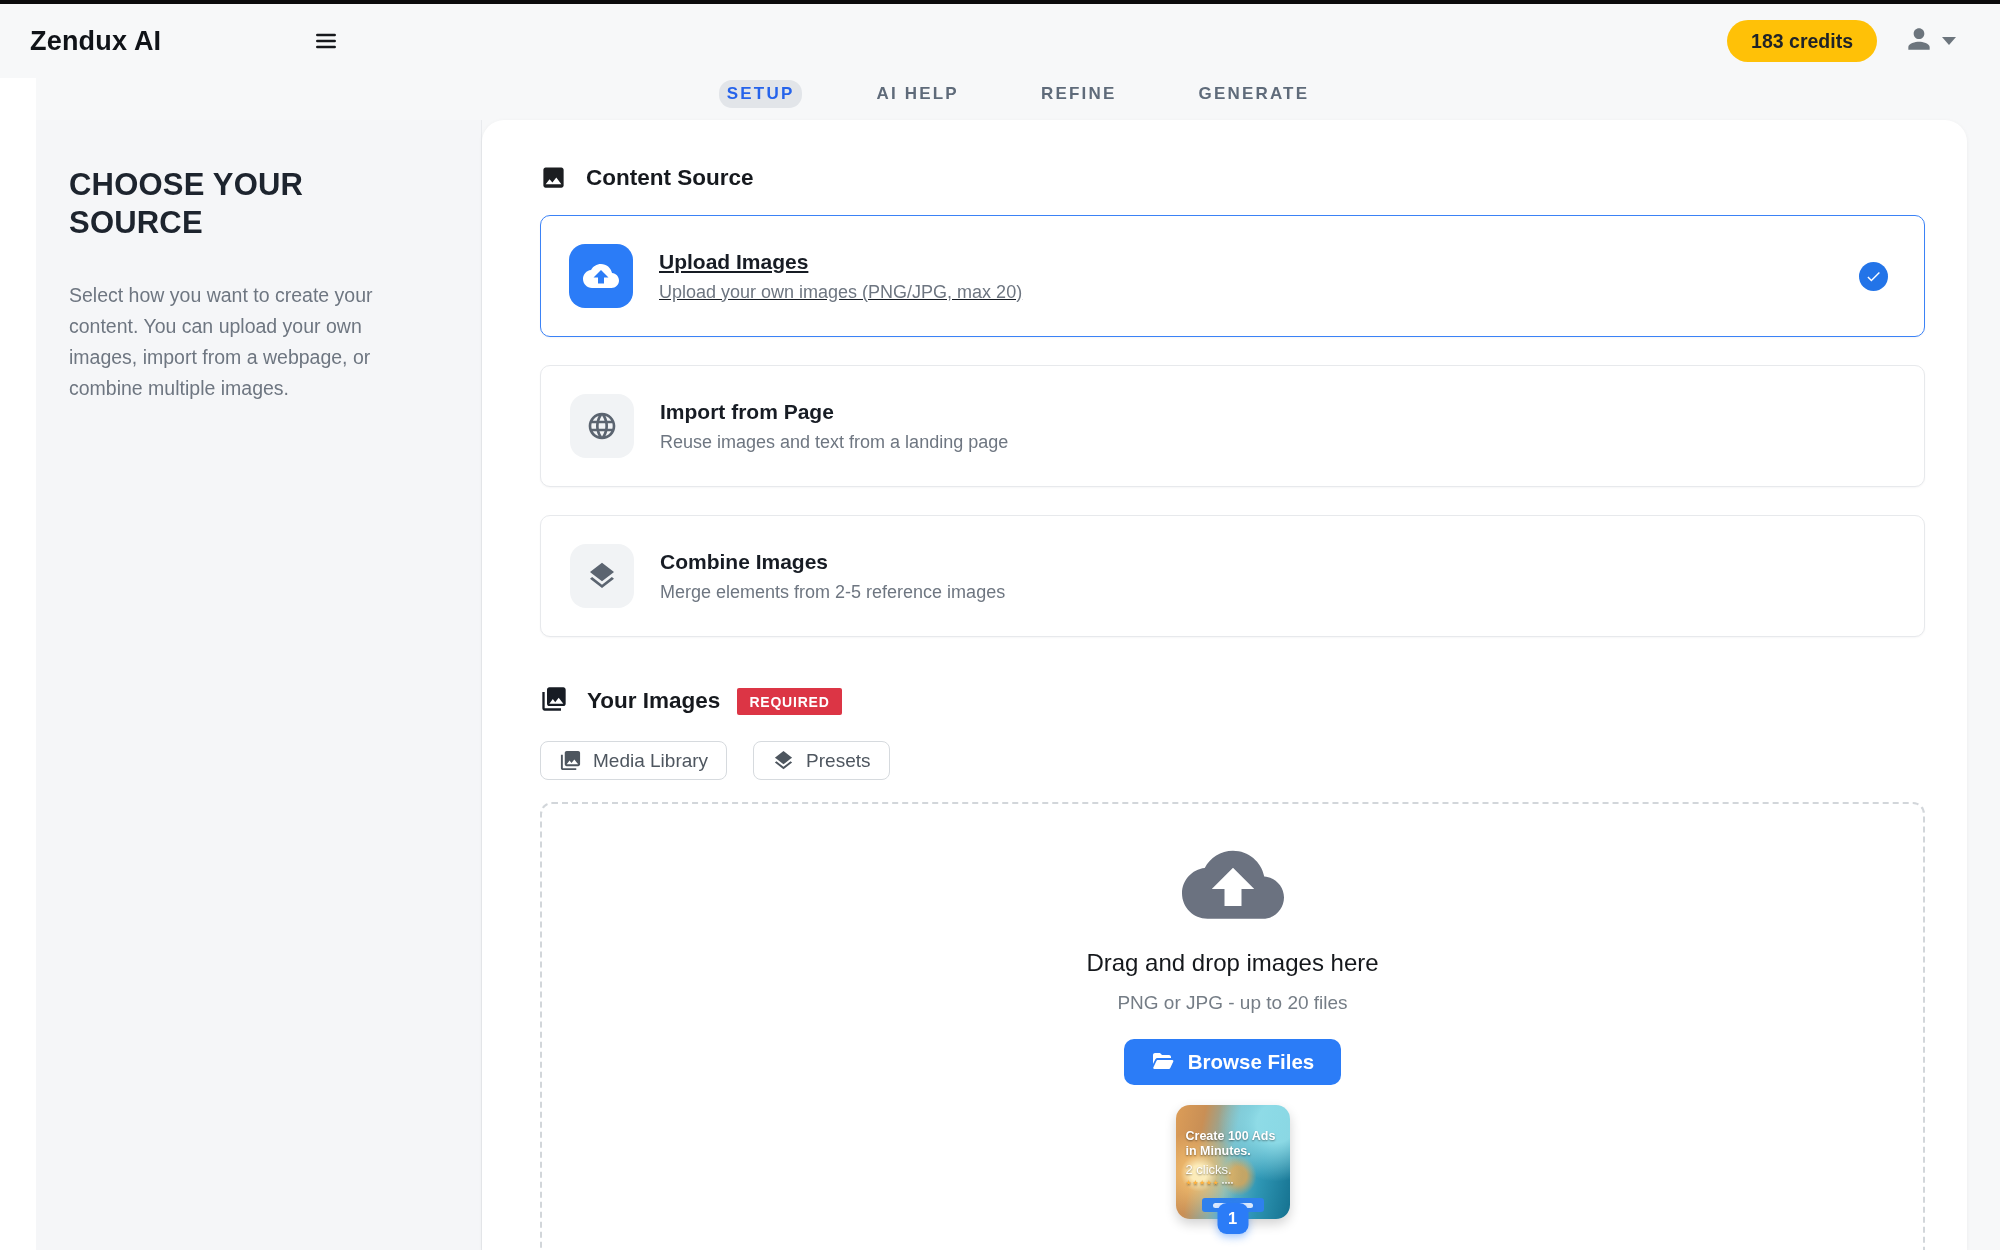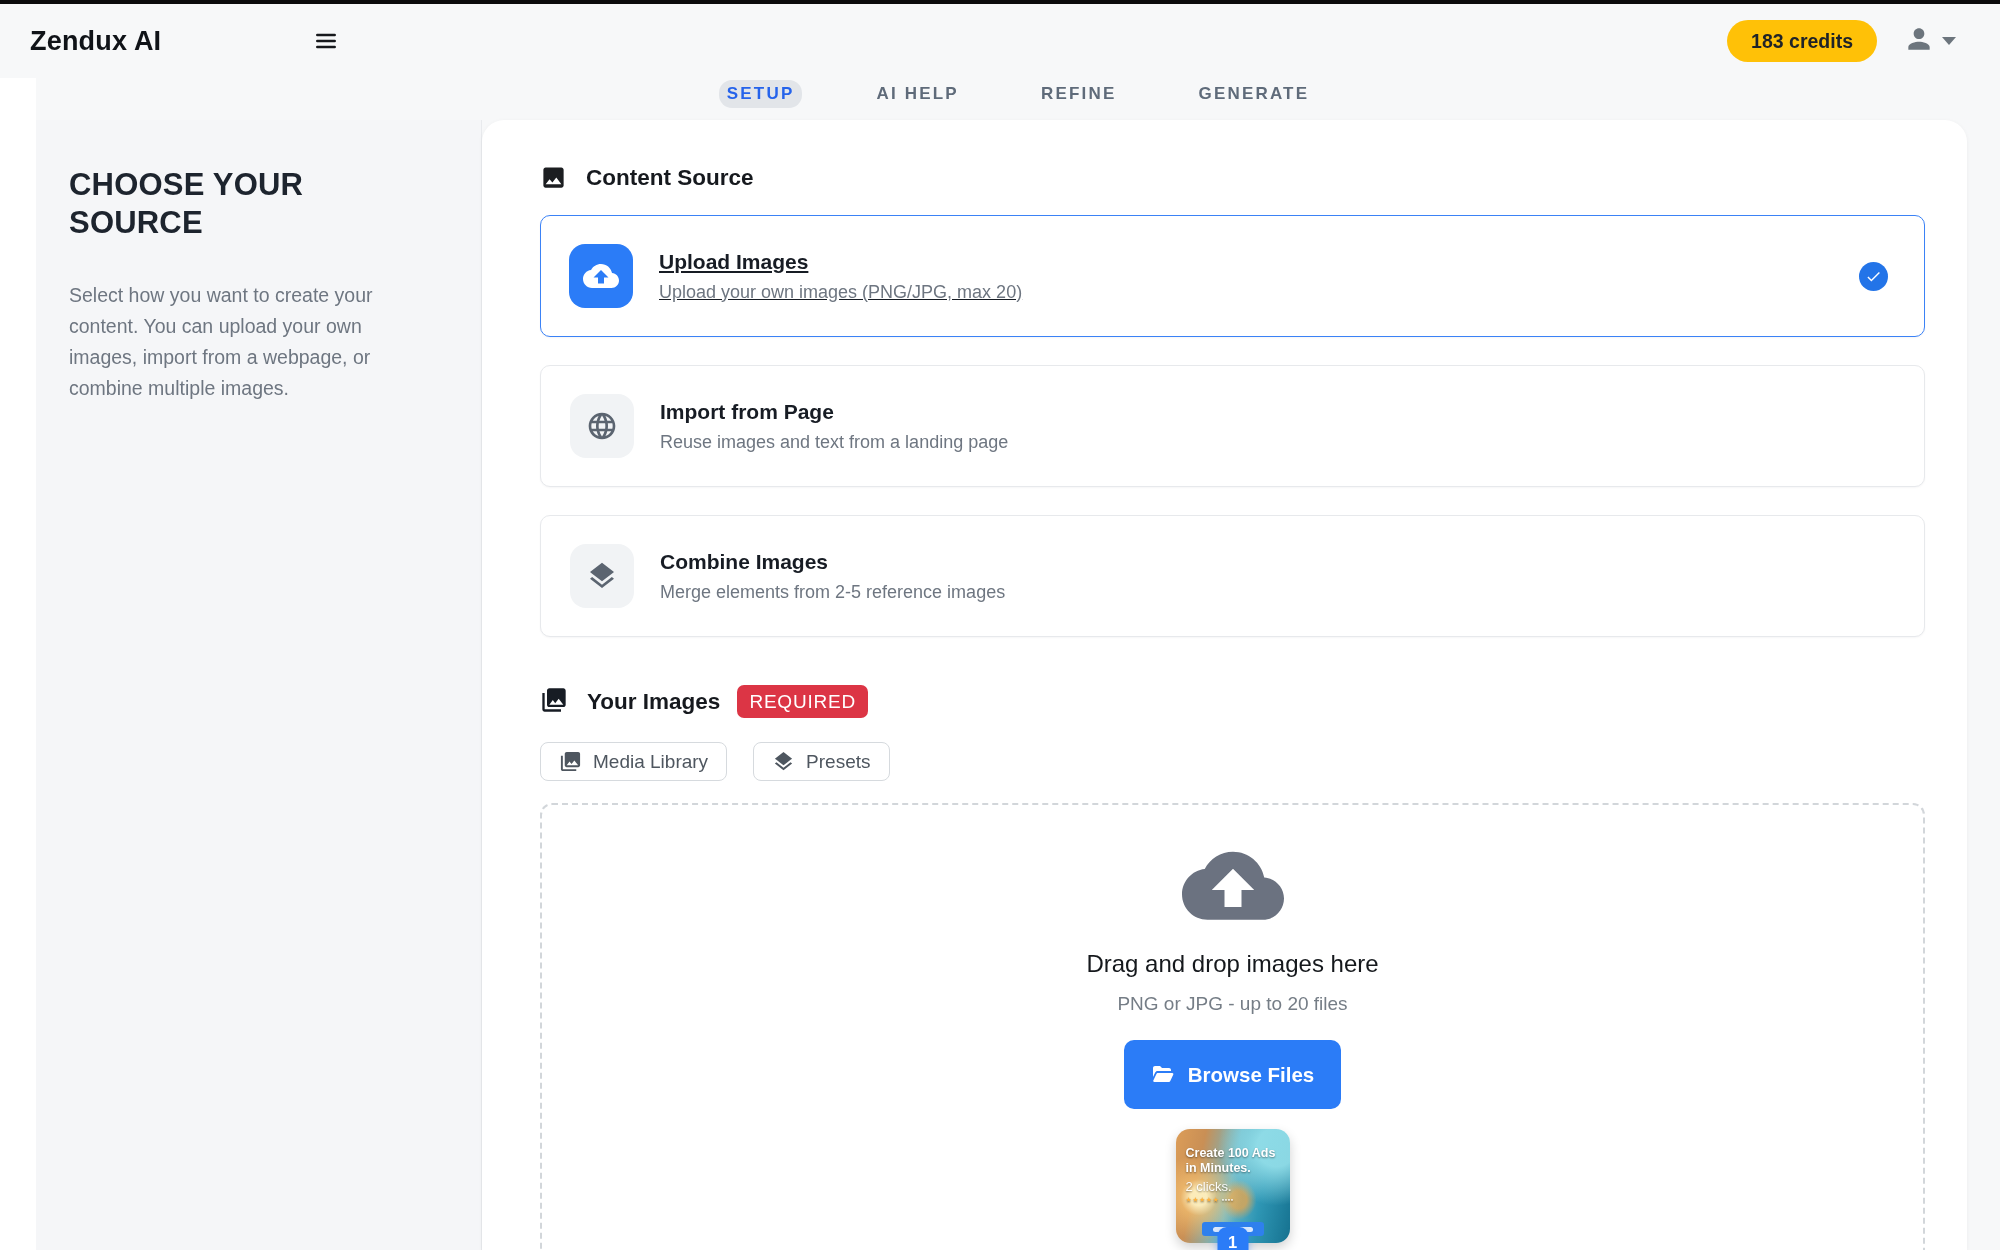--- a/index.html
+++ b/index.html
@@ -76,60 +76,60 @@
   .card-title { font-size:21px; font-weight:700; color:#171c24; margin-bottom:8px; }
   .card-sub { font-size:18px; color:#6e7681; }
   .check-circle {
     margin-left:auto; width:29px; height:29px; border-radius:50%;
     background:#2374e8; color:#fff; display:flex; align-items:center; justify-content:center; flex:none;
   }
 
   
   .your-images-header { margin-top:48px; display:flex; align-items:center; gap:19px; }
   .required-badge {
-    background:#dc3545; color:#fff; font-size:19px; font-weight:400;
-    letter-spacing:.8px; padding:6px 12px 5px; border-radius:7px; margin-left:-2px;
+    background:#dc3545; color:#fff; font-size:14px; font-weight:700;
+    letter-spacing:.8px; padding:6px 12px 5px; border-radius:2px; margin-left:-2px;
   }
   .lib-buttons { margin-top:24px; display:flex; gap:26px; }
   .obtn {
     display:inline-flex; align-items:center; gap:11px; height:39px; padding:0 18px;
     border:1px solid #d6dade; border-radius:8px; background:#fff;
     color:#4e565f; font-size:19px; font-weight:500; cursor:pointer;
   }
   .obtn .bicon { display:flex; color:#4e565f; }
 
   
   .dropzone {
     margin-top:22px; border:2px dashed #d2d6da; border-radius:12px;
     height:560px; display:flex; flex-direction:column; align-items:center;
     padding-top:38px; background:#fff;
   }
   .dz-cloud { color:#6b7280; }
   .dz-title { margin-top:26px; font-size:24px; color:#15181c; }
   .dz-sub { margin-top:15px; font-size:19px; color:#757d86; }
   .browse-btn {
-    margin-top:25px; height:69px; padding:0 27px; border:none; border-radius:10px;
+    margin-top:25px; height:46px; padding:0 27px; border:none; border-radius:10px;
     background:#2b7cf7; color:#fff; font-size:20.5px; font-weight:600;
     display:inline-flex; align-items:center; gap:13px; cursor:pointer;
     font-family:"Liberation Sans", sans-serif;
   }
 
   
   .thumb-wrap { position:relative; margin-top:20px; width:114px; }
   .thumb {
     width:114px; height:114px; border-radius:14px; overflow:hidden; position:relative;
     background:
       radial-gradient(circle at 20% 60%, rgba(255,240,190,.95) 0 7%, rgba(255,205,120,.55) 16%, transparent 38%),
       radial-gradient(circle at 88% 16%, rgba(150,225,235,.9) 0 14%, transparent 42%),
       radial-gradient(ellipse at 55% 62%, rgba(208,165,92,.9) 0 9%, transparent 20%),
       linear-gradient(102deg, #dc9d58 0%, #c98f55 22%, #6fb9c8 48%, #2e96b4 72%, #15718f 100%);
     box-shadow:0 5px 12px rgba(0,0,0,.18);
     cursor:pointer;
   }
-  .thumb-text { position:absolute; top:17px; left:10px; right:8px; color:#fff; text-shadow:0 1px 2px rgba(0,0,0,.45); }
+  .thumb-text { position:absolute; top:24px; left:10px; right:8px; color:#fff; text-shadow:0 1px 2px rgba(0,0,0,.45); }
   .thumb-headline { font-size:12.5px; font-weight:700; line-height:1.2; }
   .thumb-sub { font-size:13px; margin-top:3px; opacity:.95; }
   .thumb-stars { font-size:7px; margin-top:2px; color:#ffb23e; letter-spacing:.5px; }
   .thumb-stars .after { color:rgba(255,255,255,.8); }
   .thumb-cta {
     position:absolute; bottom:7px; left:50%; transform:translateX(-50%);
     width:62px; height:14px; border-radius:3px; background:#2f80ed;
     display:flex; align-items:center; justify-content:center;
   }
   .thumb-cta .cta-blur { width:40px; height:5px; border-radius:3px; background:rgba(255,255,255,.85); }

